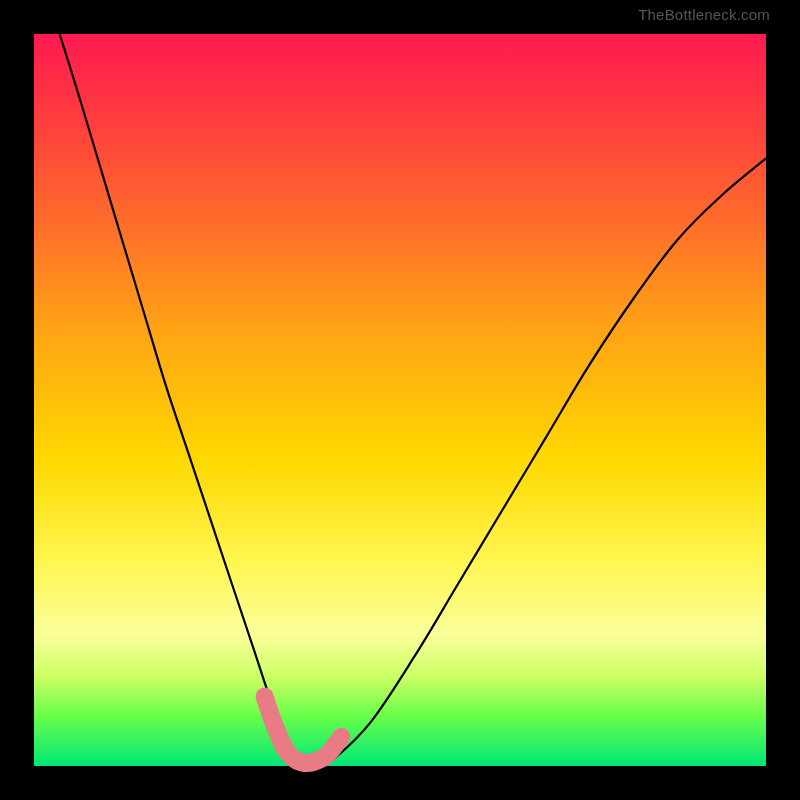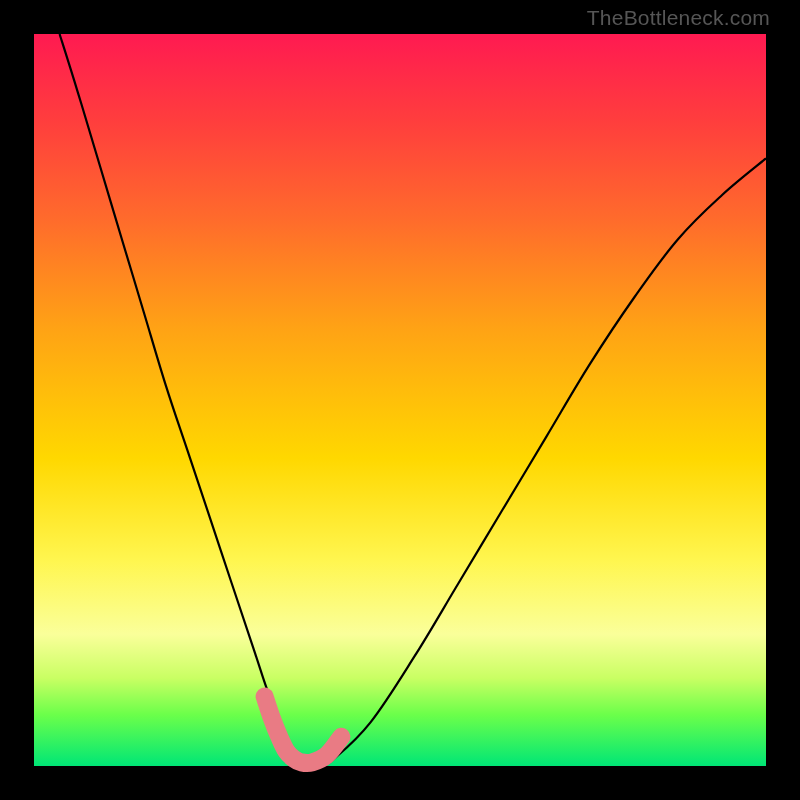--- a/index.html
+++ b/index.html
@@ -38,21 +38,21 @@
       #c9ff63 88%,
       #6bff4a 93%,
       #00e676 100%
     );
   }
   .watermark {
     position: absolute;
     top: 6px;
     right: 30px;
     color: #565656;
-    font-size: 21px;
+    font-size: 15px;
     letter-spacing: 0.2px;
     font-weight: 500;
     user-select: none;
     text-align: right;
   }
   svg.overlay {
     position: absolute;
     top: 34px;
     left: 34px;
     width: 732px;

